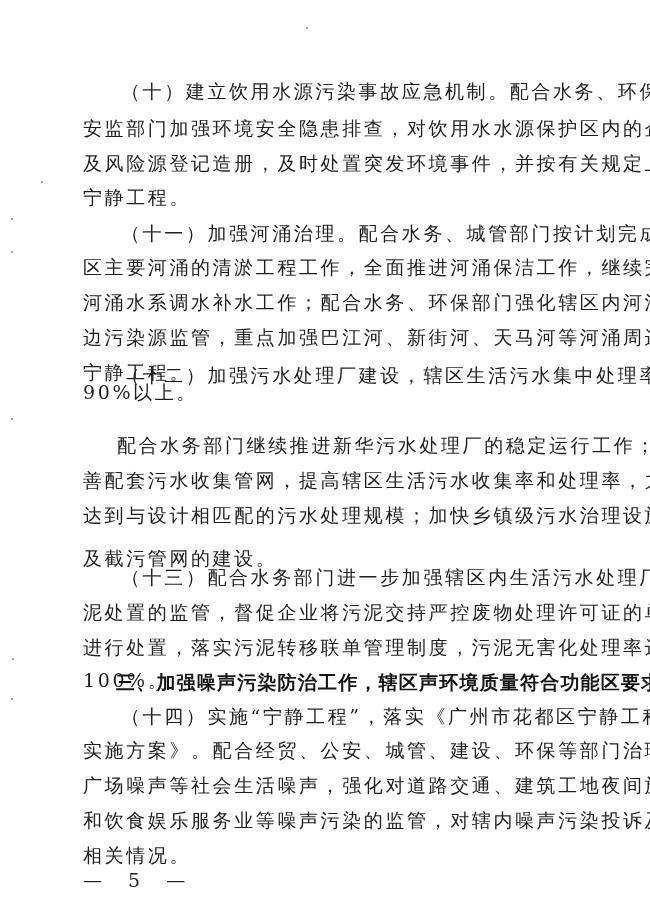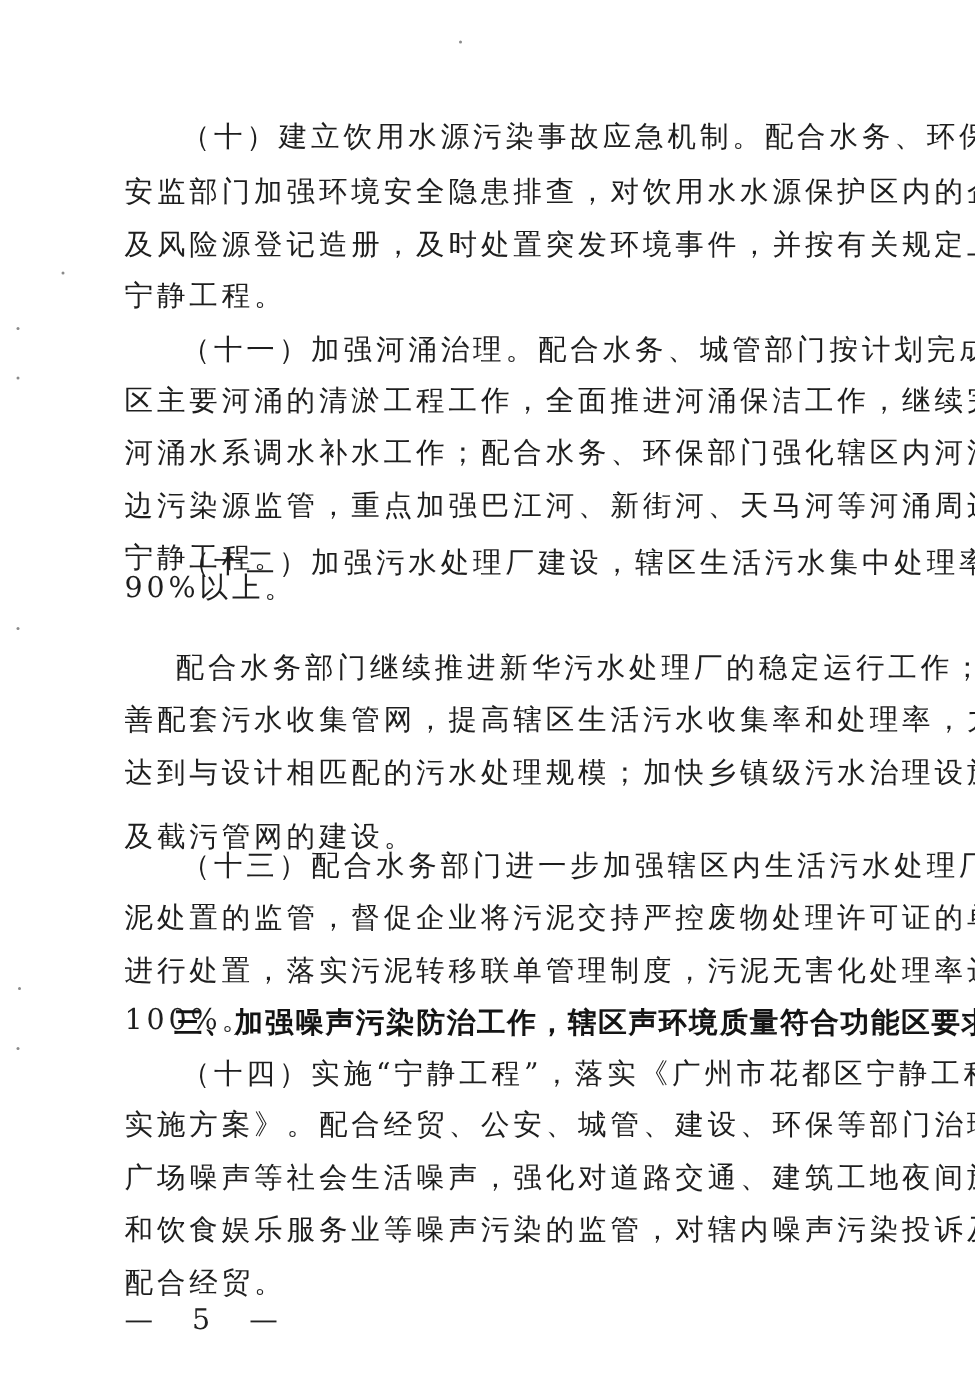--- a/index.html
+++ b/index.html
@@ -105,21 +105,21 @@
     <div class="line" style="top:668px;">100%。</div>
   </div>
 
   <div class="line heading" style="top:670px;">三、加强噪声污染防治工作，辖区声环境质量符合功能区要求</div>
 
   <div>
     <div class="line indent" style="top:704px;">（十四）实施“宁静工程”，落实《广州市花都区宁静工程</div>
     <div class="line" style="top:738px;">实施方案》。配合经贸、公安、城管、建设、环保等部门治理商业、</div>
     <div class="line" style="top:773px;">广场噪声等社会生活噪声，强化对道路交通、建筑工地夜间施工</div>
     <div class="line" style="top:808px;">和饮食娱乐服务业等噪声污染的监管，对辖内噪声污染投诉及时</div>
-    <div class="line" style="top:843px;">配合经贸。</div>
+    <div class="line" style="top:843px;">相关情况。</div>
   </div>
 
   <div class="page-number" style="top:868px;">— 5 —</div>
 
   <div class="artifact" style="left:41px; top:181px;"></div>
   <div class="artifact" style="left:11px; top:218px;"></div>
   <div class="artifact" style="left:11px; top:251px;"></div>
   <div class="artifact" style="left:11px; top:418px;"></div>
   <div class="artifact" style="left:12px; top:658px;"></div>
   <div class="artifact" style="left:11px; top:698px;"></div>

